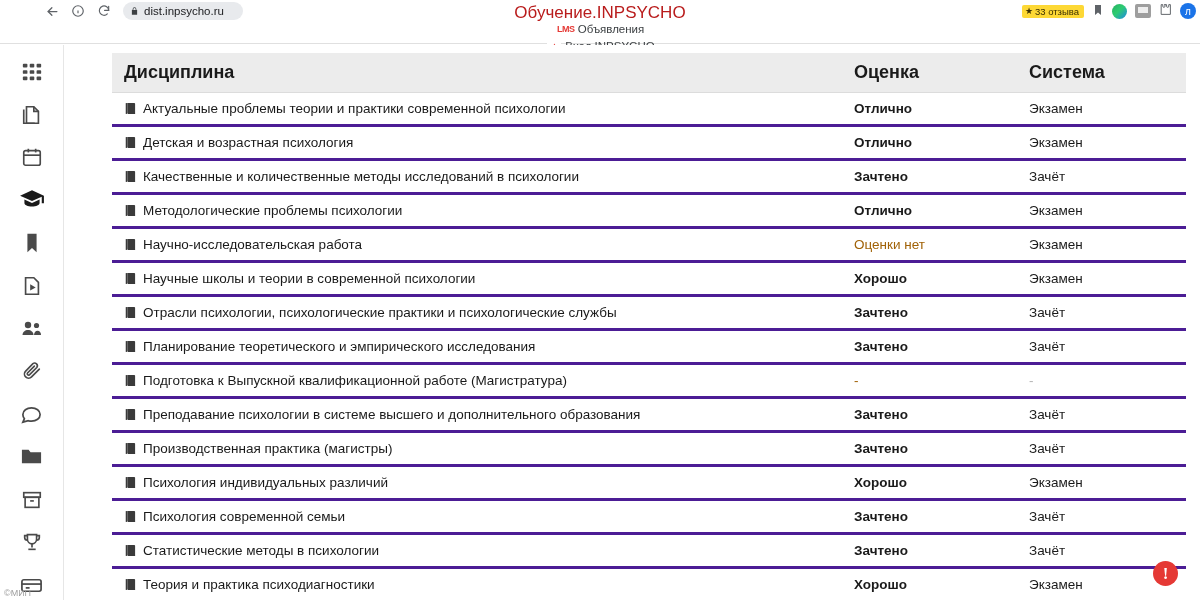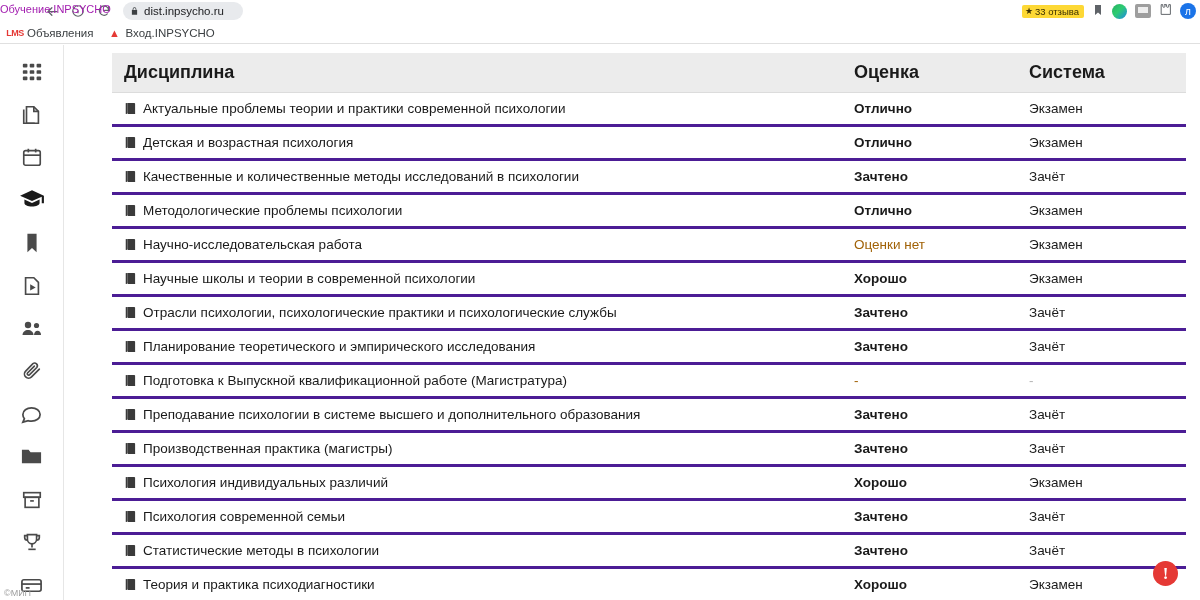--- a/index.html
+++ b/index.html
@@ -27,22 +27,22 @@
     background: #e8eaed;
     border-radius: 9px;
     display: flex; align-items: center;
     padding: 0 9px 0 7px;
     min-width: 120px;
   }
   .omnibox .lock { margin-right: 5px; display: flex; }
   .omnibox .url { font-size: 11.5px; color: #202124; white-space: nowrap; }
 
   .page-title-chrome {
-    position: absolute; left: 0; width: 1200px; text-align: left;
-    top: 3px; font-size: 11px; color: #a21caf;
+    position: absolute; left: 0; width: 1200px; text-align: center;
+    top: 3px; font-size: 17px; color: #b91c1c;
     pointer-events: none;
   }
 
   .chrome-right {
     position: absolute; right: 4px; top: 0; height: 22px;
     display: flex; align-items: center; gap: 8px;
   }
   .review-badge {
     background: #fdd835; color: #3a2f00;
     font-size: 9.5px; border-radius: 2px;
@@ -67,21 +67,21 @@
   .profile-av {
     width: 16px; height: 16px; border-radius: 50%;
     background: #1a73e8; color: #fff; font-size: 10px;
     display: flex; align-items: center; justify-content: center;
   }
 
   
   .bookmarks {
     position: absolute; top: 22px; left: 0; width: 1200px; height: 22px;
     background: #ffffff; display: flex; align-items: center; gap: 4px;
-    padding-left: 2px; border-bottom: 1px solid #e0e0e0;
+    padding-left: 2px; border-bottom: 1px solid #e0e0e0; flex-direction: column;
   }
   .bm-item { display: flex; align-items: center; gap: 4px; padding: 0 5px; height: 20px; }
   .bm-item .label { font-size: 11.5px; color: #3c4043; white-space: nowrap; }
   .bm-fav-lms {
     width: 16px; height: 13px; color: #e53935; font-size: 9px; font-weight: bold;
     display: flex; align-items: center; justify-content: center; letter-spacing: -0.5px;
   }
   .bm-fav-inp {
     width: 14px; height: 13px; background: #fff;
     display: flex; align-items: center; justify-content: center;

